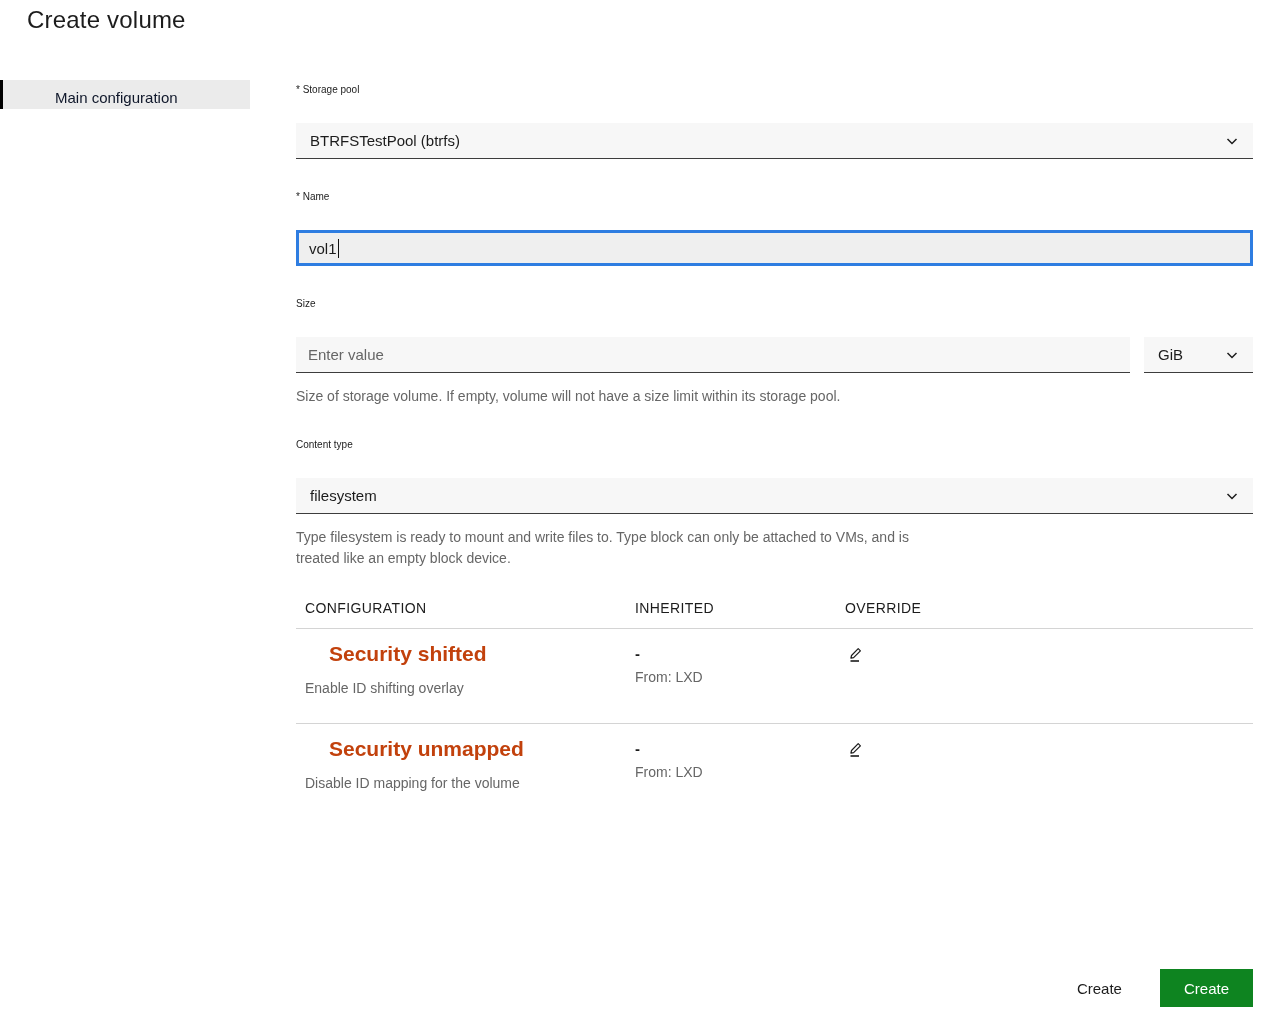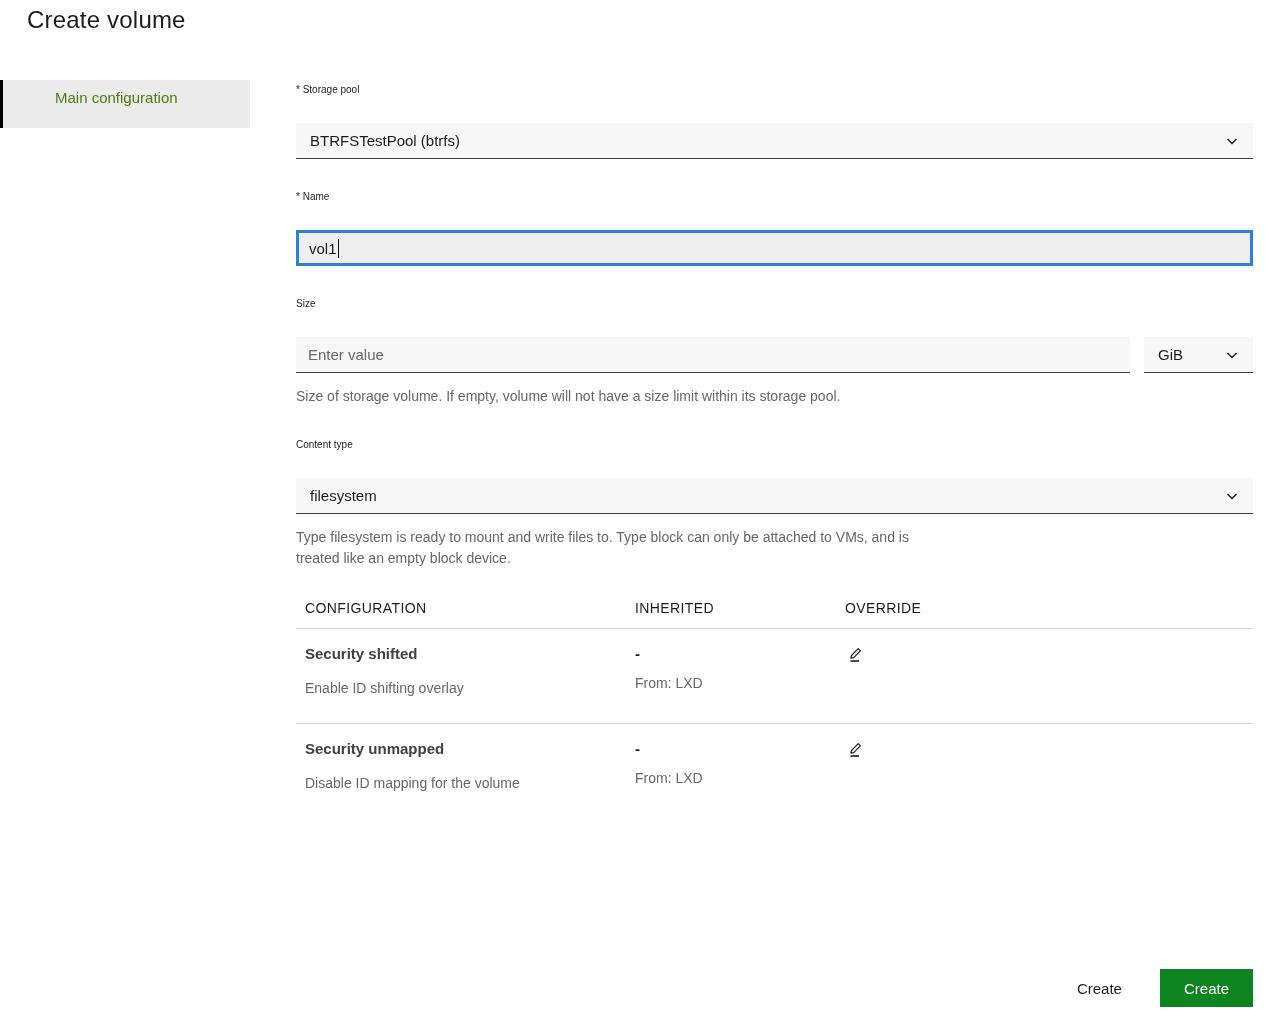--- a/index.html
+++ b/index.html
@@ -16,22 +16,22 @@
   
   .page-title {
     position: absolute; left: 27px; top: 6px;
     font-size: 24px; font-weight: 400; color: #1c1c1c;
     letter-spacing: 0.2px;
   }
 
   
   .sidebar { position: absolute; left: 0; top: 80px; width: 250px; }
   .sidebar-item {
-    padding: 8px 12px 20px 55px;
-    font-size: 15px; color: #4d7c0f;
+    padding: 8px 12px 1px 55px;
+    font-size: 15px; color: #0f172a;
     cursor: pointer;
     line-height: 20px;
   }
   .sidebar-item.active {
     background: #ebebeb;
     border-left: 3px solid #000;
     padding-left: 52px;
   }
 
   
@@ -96,24 +96,24 @@
   }
   .t-head .t-cell {
     font-size: 14px; font-weight: 400; color: #1c1c1c;
     letter-spacing: 0.4px;
     padding: 0 0 12px 9px;
   }
   .t-head { border-bottom: 1px solid #d4d4d4; }
   .t-body-row { padding: 0; }
   .t-body-row .t-cell { padding: 15px 0 26px 9px; }
   .t-body-row.separated { border-bottom: 1px solid #d4d4d4; }
-  .cfg-name { font-size: 15px; font-weight: 700; color: #404040; line-height: 20px; }
+  .cfg-name { font-size: 21px; font-weight: 700; color: #c2410c; line-height: 20px; margin-left: 24px; }
   .cfg-desc { margin-top: 15px; font-size: 14px; color: #666; line-height: 18px; }
   .inh-value { font-size: 15px; font-weight: 700; color: #1c1c1c; line-height: 20px; }
-  .inh-source { margin-top: 10px; font-size: 14px; color: #666; line-height: 18px; }
+  .inh-source { margin-top: 4px; font-size: 14px; color: #666; line-height: 18px; }
   .edit-btn {
     background: none; border: 0; padding: 2px; cursor: pointer;
     display: inline-block; line-height: 0;
   }
 
   
   .footer {
     position: absolute; right: 21px; bottom: 7px;
     display: flex; align-items: center;
   }

